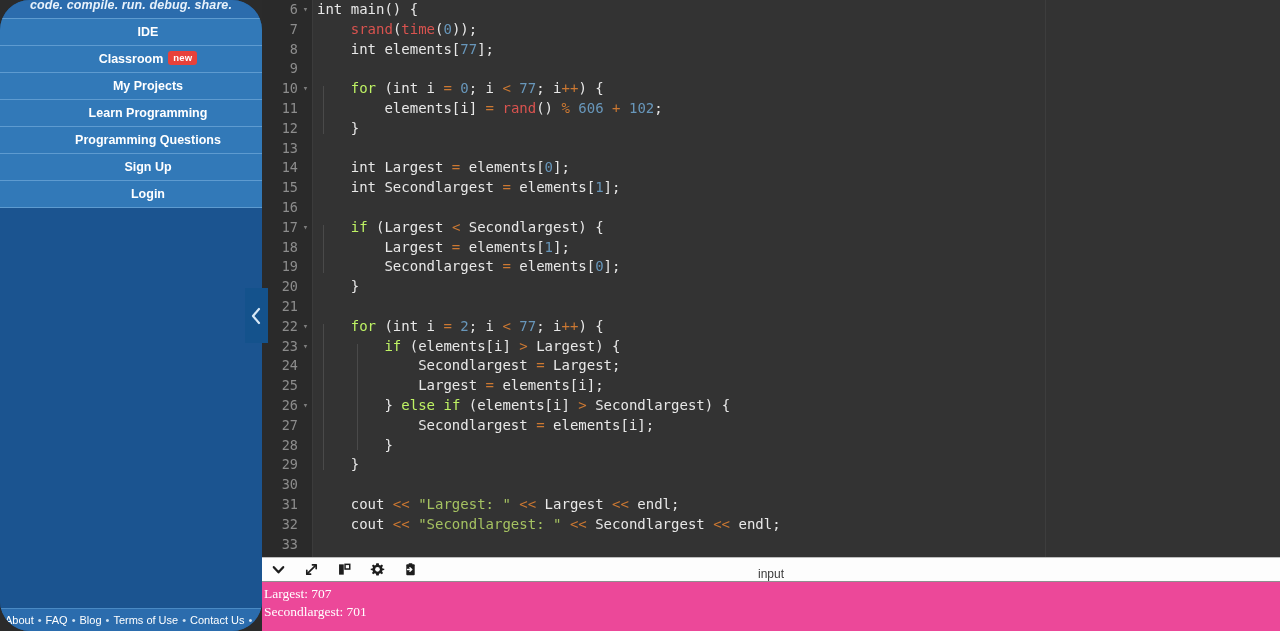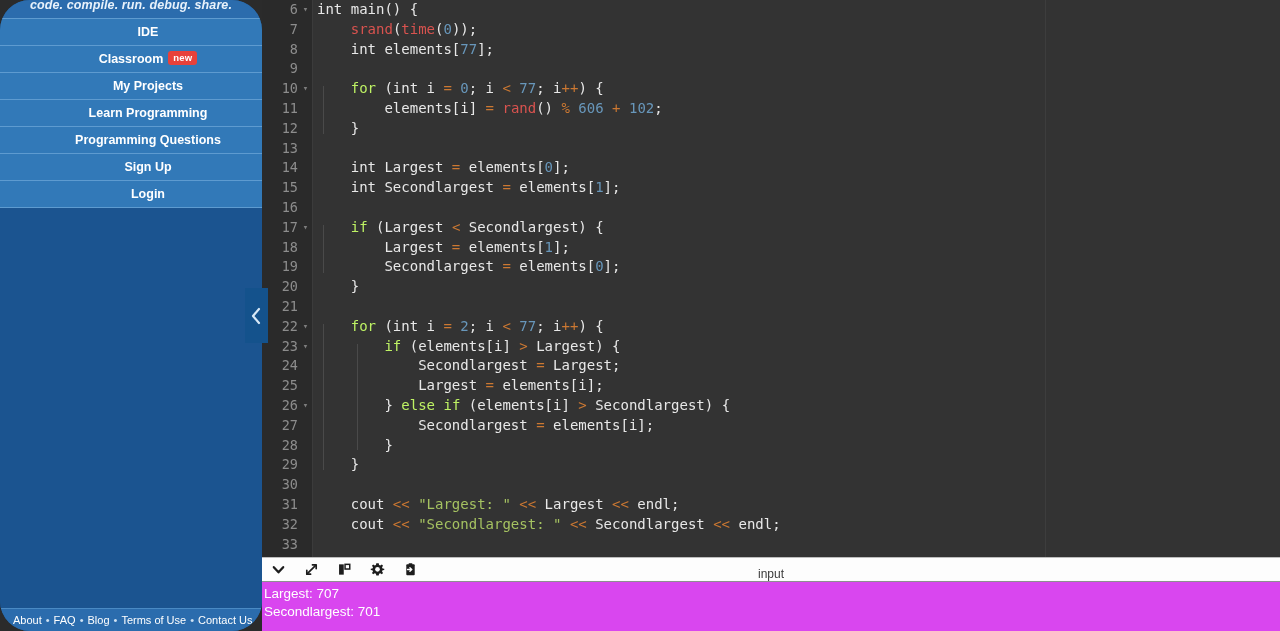--- a/index.html
+++ b/index.html
@@ -102,21 +102,21 @@
   #footer {
     position: absolute;
     left: 0;
     bottom: 0;
     width: 308px;
     height: 23px;
     background: #2b6cad;
     border-top: 1px solid #4a8ac4;
     display: flex;
     align-items: center;
-    padding-left: 13px;
+    padding-left: 5px;
     box-sizing: border-box;
     overflow: hidden;
   }
   .footer-link {
     color: #ffffff;
     font-size: 11px;
     text-decoration: none;
     cursor: pointer;
     white-space: nowrap;
   }
@@ -247,23 +247,23 @@
     color: #3a3a3a;
     pointer-events: none;
   }
 
   #console-out {
     position: absolute;
     left: 262px;
     top: 582px;
     width: 1018px;
     height: 49px;
-    background: #d946ef;
+    background: #ec4899;
     color: #ffffff;
-    font-family: Liberation Sans, sans-serif;
+    font-family: Liberation Serif, serif;
     font-size: 13.5px;
     line-height: 18px;
     padding: 3px 0 0 2px;
     box-sizing: border-box;
     overflow: hidden;
     white-space: pre;
   }
 </style>
 </head>
 <body>

